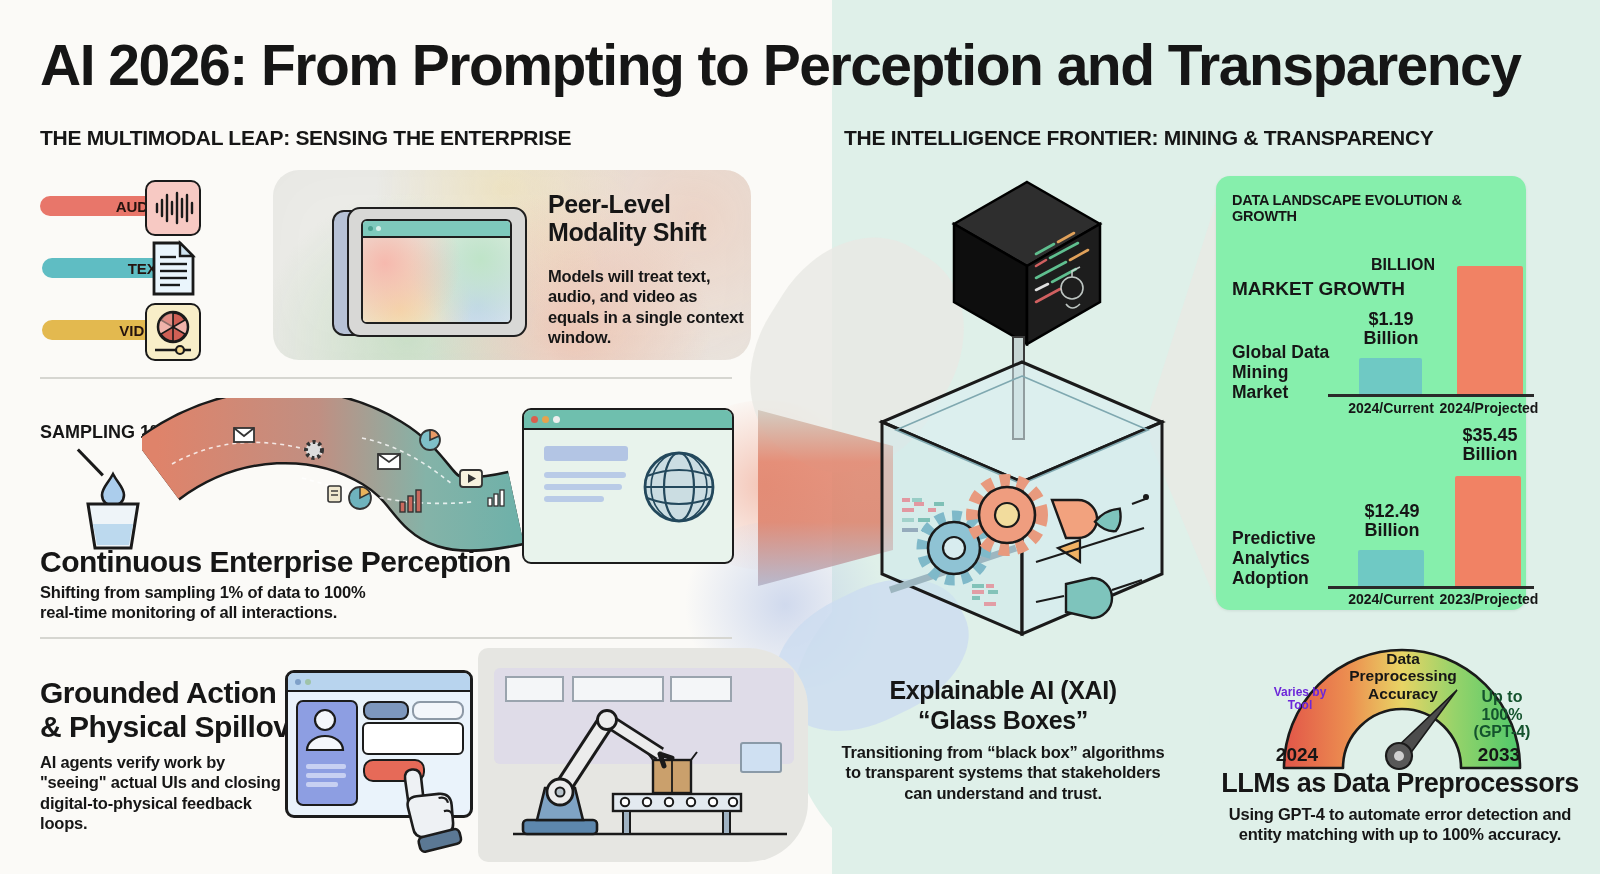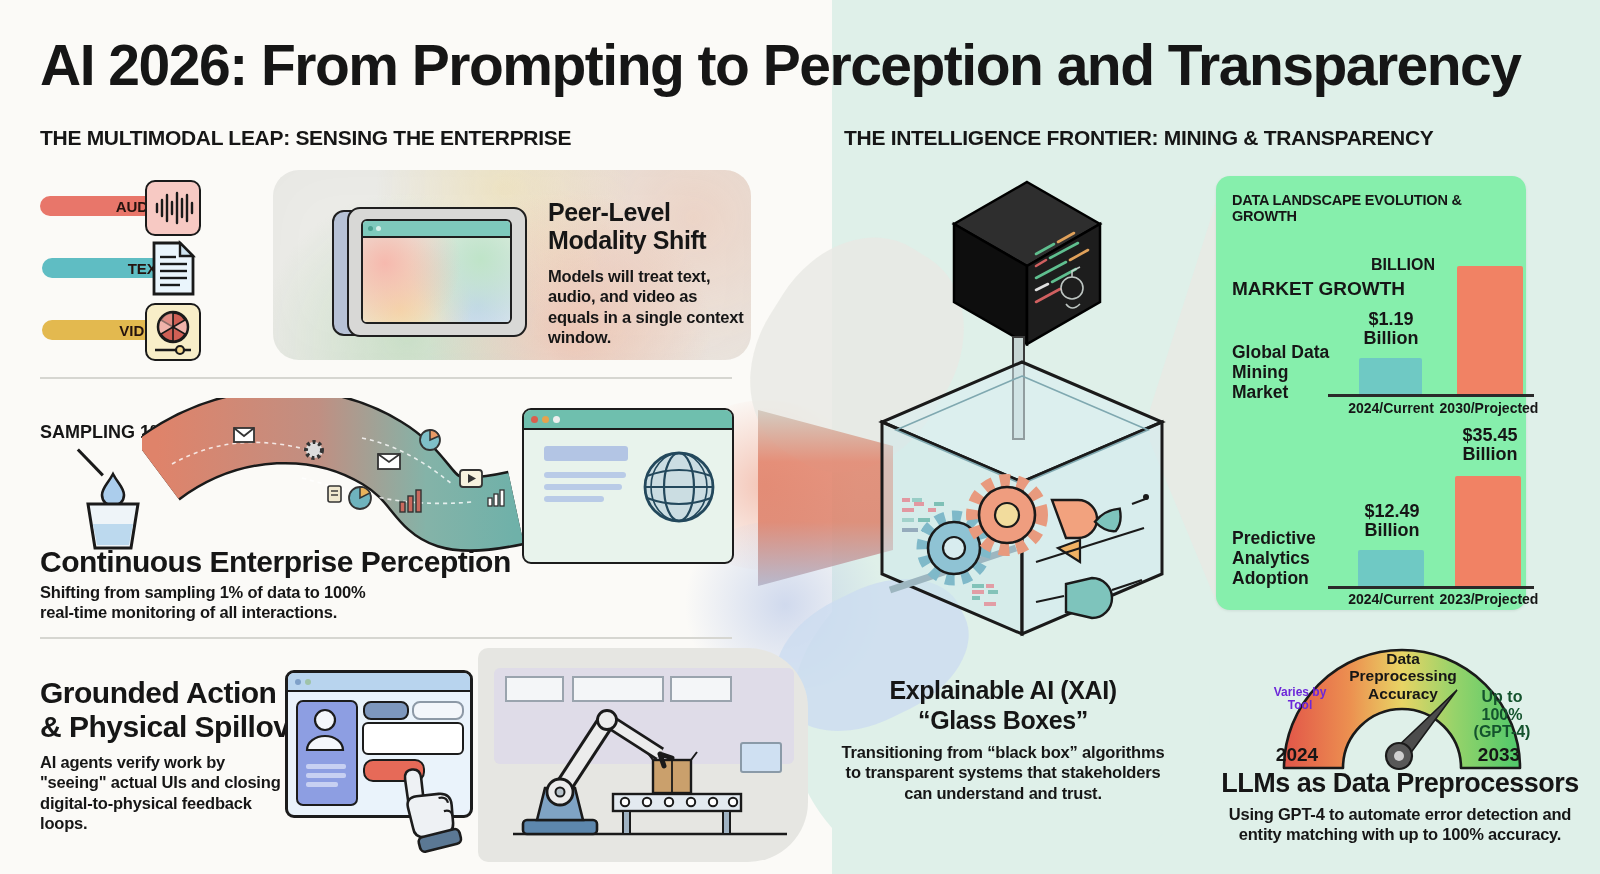--- a/index.html
+++ b/index.html
@@ -109,21 +109,21 @@
           <span class="dot" style="background:#4aa08f;width:5px;height:5px"></span>
           <span class="dot" style="background:#d9f0ea;width:5px;height:5px"></span>
           </div>
         <div style="height:84px;
              background:radial-gradient(circle at 15% 30%,#f6b9ae,transparent 55%),
                         radial-gradient(circle at 80% 25%,#bfe4c8,transparent 55%),
                         radial-gradient(circle at 25% 85%,#f4e0a8,transparent 55%),
                         radial-gradient(circle at 78% 80%,#c3d4f2,transparent 60%),#e8f0e6"></div>
       </div>
     </div>
-    <div class="a h3" style="left:275px;top:28px;width:185px">Peer-Level Modality Shift</div>
+    <div class="a h3" style="left:275px;top:20px;width:185px">Peer-Level Modality Shift</div>
     <div class="a bd" style="left:275px;top:96px;width:200px">Models will treat text, audio, and video as equals in a single context window.</div>
   </div>
 
   <div class="a hr" style="left:40px;top:377px;width:692px"></div>
 
   <div class="a" style="left:40px;top:422px;font-size:18px;font-weight:800">SAMPLING 1%</div>
   <div class="a" style="left:78px;top:448px;width:36px;height:2.6px;background:#1a1a1a;transform:rotate(46deg);transform-origin:left center"></div>
   <div class="a" style="left:74px;top:466px">
     <svg width="78" height="86" viewBox="0 0 78 86">
       <path d="M39 8 c-6 11 -11 14 -11 21 a11 11 0 0 0 22 0 c0 -7 -5 -10 -11 -21 z" fill="#abcdec" stroke="#1a1a1a" stroke-width="2.6"></path>
@@ -372,21 +372,21 @@
     <div class="a" style="left:16px;top:16px;width:285px;font-size:14.5px;font-weight:800;letter-spacing:-.2px">DATA LANDSCAPE EVOLUTION &amp; GROWTH</div>
     <div class="a" style="left:155px;top:80px;font-size:16px;font-weight:800">BILLION</div>
     <div class="a" style="left:16px;top:102px;font-size:19px;font-weight:800">MARKET GROWTH</div>
 
     <div class="a ctitle" style="left:16px;top:166px;width:100px">Global Data Mining Market</div>
     <div class="a vlab" style="left:142px;top:134px;width:66px">$1.19 Billion</div>
     <div class="a bar" style="left:143px;top:182px;width:63px;height:36px;background:#6fc9c4"></div>
     <div class="a bar" style="left:241px;top:90px;width:66px;height:128px;background:#f18264"></div>
     <div class="a" style="left:112px;top:218px;width:206px;height:2.5px;background:#2a2a2a"></div>
     <div class="a tick" style="left:118px;top:224px;width:114px">2024/Current</div>
-    <div class="a tick" style="left:216px;top:224px;width:114px">2030/Projected</div>
+    <div class="a tick" style="left:216px;top:224px;width:114px">2024/Projected</div>
 
     <div class="a vlab" style="left:236px;top:250px;width:76px">$35.45 Billion</div>
     <div class="a vlab" style="left:138px;top:326px;width:76px">$12.49 Billion</div>
     <div class="a ctitle" style="left:16px;top:352px;width:100px">Predictive Analytics Adoption</div>
     <div class="a bar" style="left:142px;top:374px;width:66px;height:36px;background:#6fc9c4"></div>
     <div class="a bar" style="left:239px;top:300px;width:66px;height:110px;background:#f18264"></div>
     <div class="a" style="left:112px;top:410px;width:206px;height:2.5px;background:#2a2a2a"></div>
     <div class="a tick" style="left:118px;top:415px;width:114px">2024/Current</div>
     <div class="a tick" style="left:216px;top:415px;width:114px">2023/Projected</div>
   </div>

